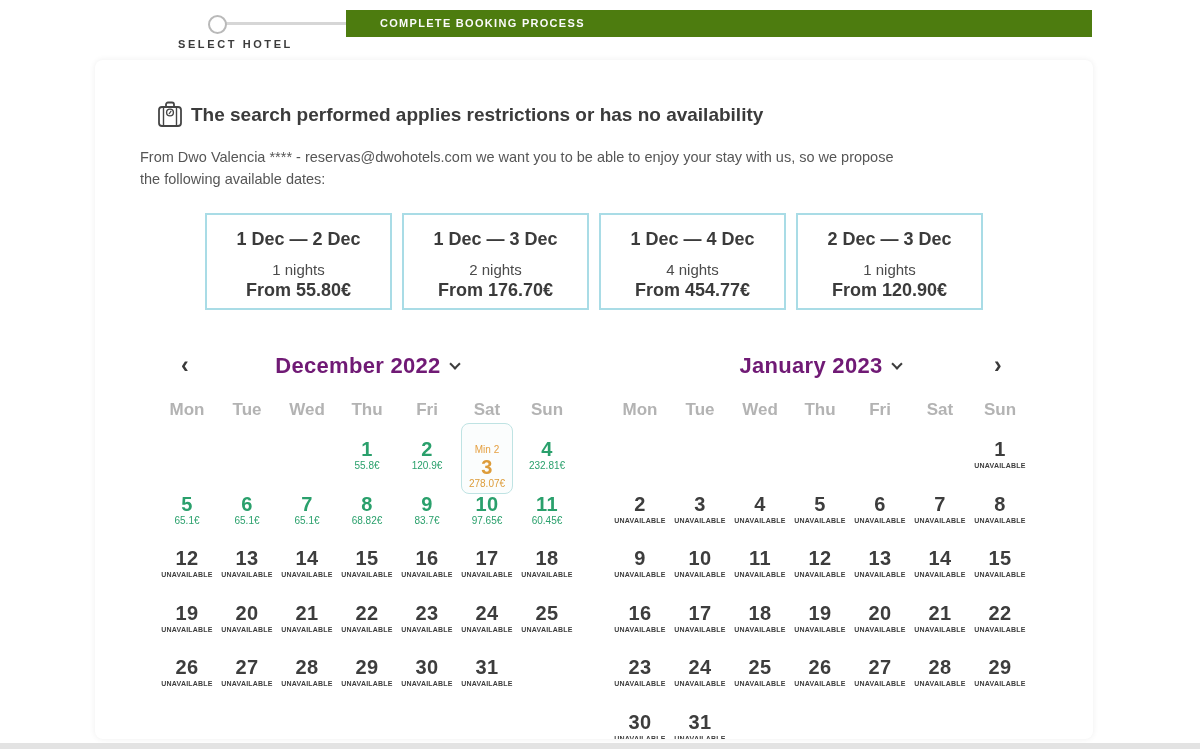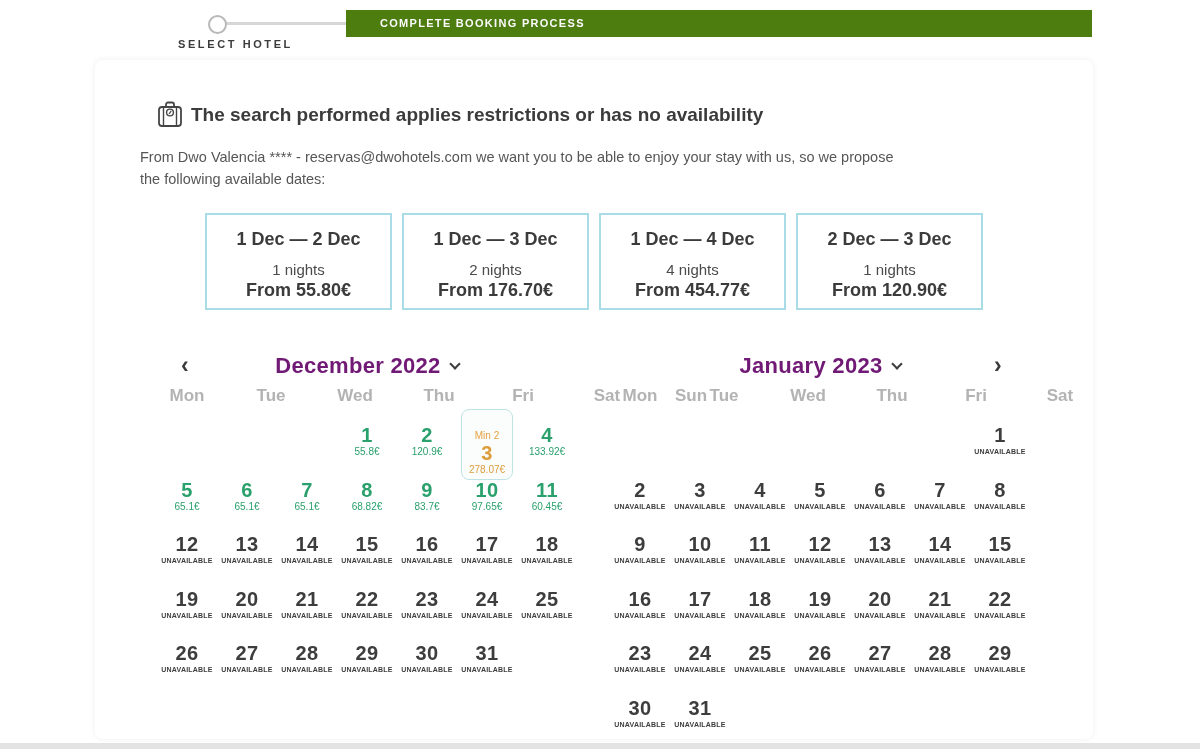--- a/index.html
+++ b/index.html
@@ -40,21 +40,21 @@
     cursor:pointer; line-height:30px; }
   .nav-prev { left:86px; }
   .nav-next { left:899px; }
   .month { position:absolute; top:0; width:420px; }
   .month-dec { left:62px; }
   .month-jan { left:515px; }
   .month-title-row { height:36px; display:flex; justify-content:center; align-items:center; gap:10px; cursor:pointer; }
   .month-title { font-size:22px; font-weight:bold; color:#701a75; letter-spacing:0.3px; }
   .chev { width:8px; height:8px; border-right:2.5px solid #3d3d3d; border-bottom:2.5px solid #3d3d3d;
     transform:rotate(45deg); margin-top:-5px; }
-  .weekday-row { display:grid; grid-template-columns:repeat(7,60px); margin-top:2px; height:26px;gap:24px; }
+  .weekday-row { display:grid; grid-template-columns:repeat(7,60px); margin-top:16px; height:26px; }
   .wd { text-align:center; font-size:17px; font-weight:bold; color:#b3b3b3; }
   .days-grid { display:grid; grid-template-columns:repeat(7,60px); grid-auto-rows:54.6px; }
   .day-cell { display:flex; flex-direction:column; align-items:center; padding-top:12px; }
   .day-cell.available { cursor:pointer; }
   .num { font-size:20px; font-weight:bold; line-height:22px; letter-spacing:0.5px; }
   .available .num { color:#2aa06c; }
   .unavailable .num { color:#3d3d3d; }
   .price { font-size:10px; color:#2aa06c; margin-top:0px; }
   .unav { font-size:7px; font-weight:bold; color:#3d3d3d; letter-spacing:0.2px; margin-top:2px; }
   .day-cell.highlight { padding-top:12px; }
@@ -151,21 +151,21 @@
             </div>
             <div class="day-cell available highlight">
               <div class="hl-box">
                 <div class="badge">Min 2</div>
                 <div class="num">3</div>
                 <div class="price">278.07€</div>
               </div>
             </div>
             <div class="day-cell available">
               <div class="num">4</div>
-              <div class="price">133.92€</div>
+              <div class="price">232.81€</div>
             </div>
             <div class="day-cell available">
               <div class="num">5</div>
               <div class="price">65.1€</div>
             </div>
             <div class="day-cell available">
               <div class="num">6</div>
               <div class="price">65.1€</div>
             </div>
             <div class="day-cell available">

